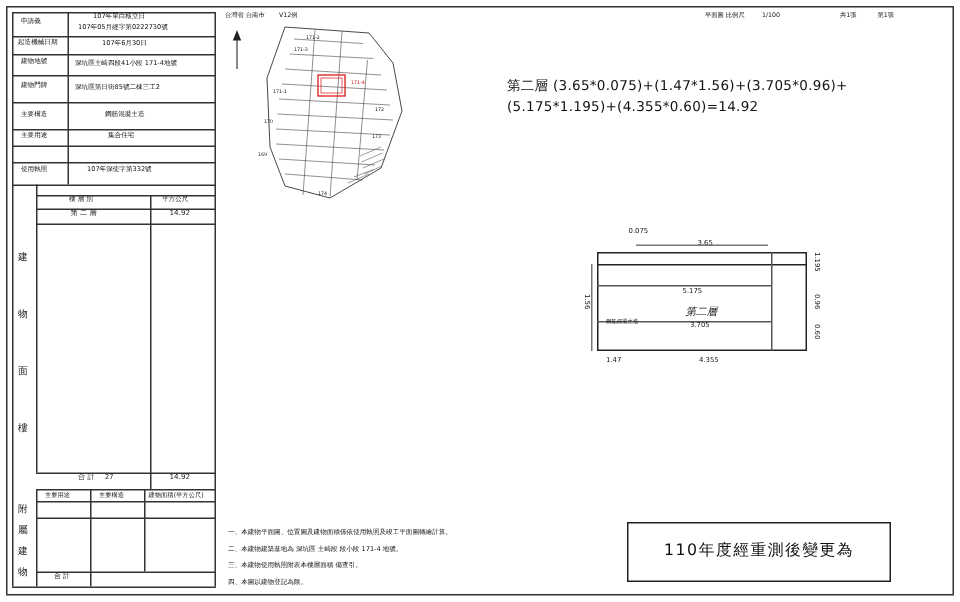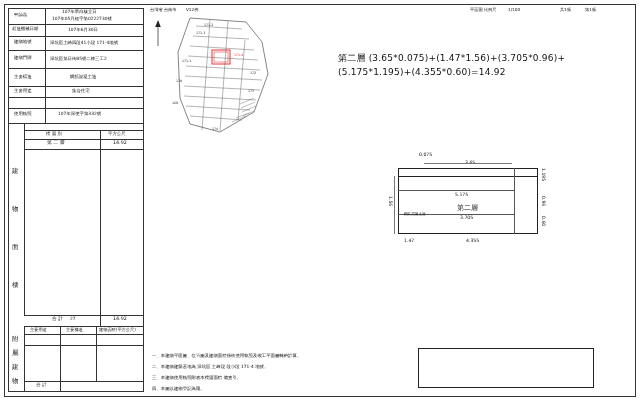--- a/index.html
+++ b/index.html
@@ -182,35 +182,36 @@
 
   <div class="ln hl" style="left:398px;top:190px;width:116px;background:#555;"></div>
   <div class="ln vl" style="left:514px;top:168px;height:66px;background:#555;"></div>
   <div class="ln hl" style="left:398px;top:214px;width:116px;background:#555;"></div>
 
   <div class="dim" style="left:419px;top:152px;">0.075</div>
   <div class="dim" style="left:465px;top:160px;">3.65</div>
   <div class="ln hl" style="left:424px;top:163px;width:88px;background:#777;"></div>
 
   <div class="dim" style="left:455px;top:192px;">5.175</div>
-  <div class="inner-label" style="left:457px;top:203px;">第二層</div>
+  <div class="inner-label" style="left:457px;top:203px;font-style:italic;">第二層</div>
   <div class="dim" style="left:460px;top:215px;">3.705</div>
 
   <div class="dimv" style="left:388px;top:196px;">1.56</div>
   <div class="ln vl" style="left:394px;top:176px;height:58px;background:#777;"></div>
 
   <div class="dimv" style="left:541px;top:168px;">1.195</div>
   <div class="dimv" style="left:541px;top:196px;">0.96</div>
   <div class="dimv" style="left:541px;top:216px;">0.60</div>
 
   <div class="dim" style="left:404px;top:238px;">1.47</div>
   <div class="dim" style="left:466px;top:238px;">4.355</div>
 
   <div class="inner-small" style="left:404px;top:212px;writing-mode:horizontal-tb;font-size:3.6px;">鋼筋混凝土造</div>
 
   <div class="note" style="left:152px;top:352px;">一、本建物平面圖、位置圖及建物面積係依使用執照及竣工平面圖轉繪計算。</div>
   <div class="note" style="left:152px;top:363px;">二、本建物建築基地為 深坑區  土崎段 段小段 171-4 地號。</div>
   <div class="note" style="left:152px;top:374px;">三、本建物使用執照附表本樓層面積 備查引。</div>
   <div class="note" style="left:152px;top:385px;">四、本圖以建物登記為限。</div>
 
   <div class="stamp" style="left:418px;top:348px;width:176px;height:40px;">
+    <div>110年度經重測後變更為</div>
   </div>
 </div>
 
 </body></html>

